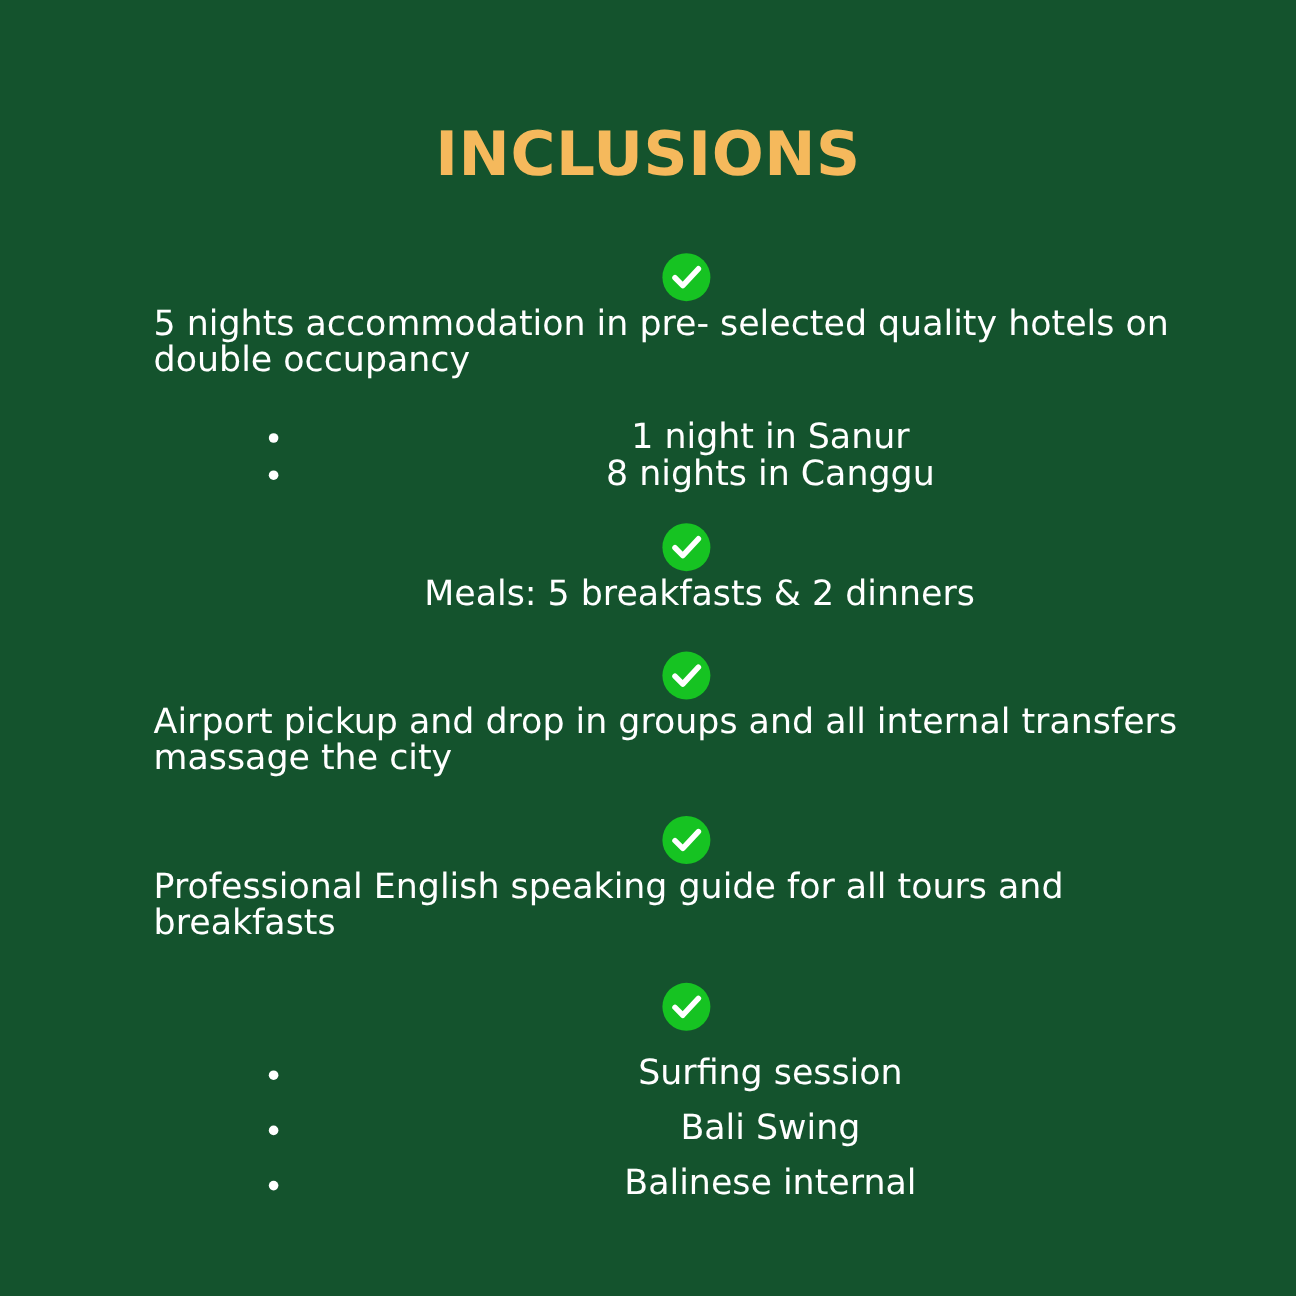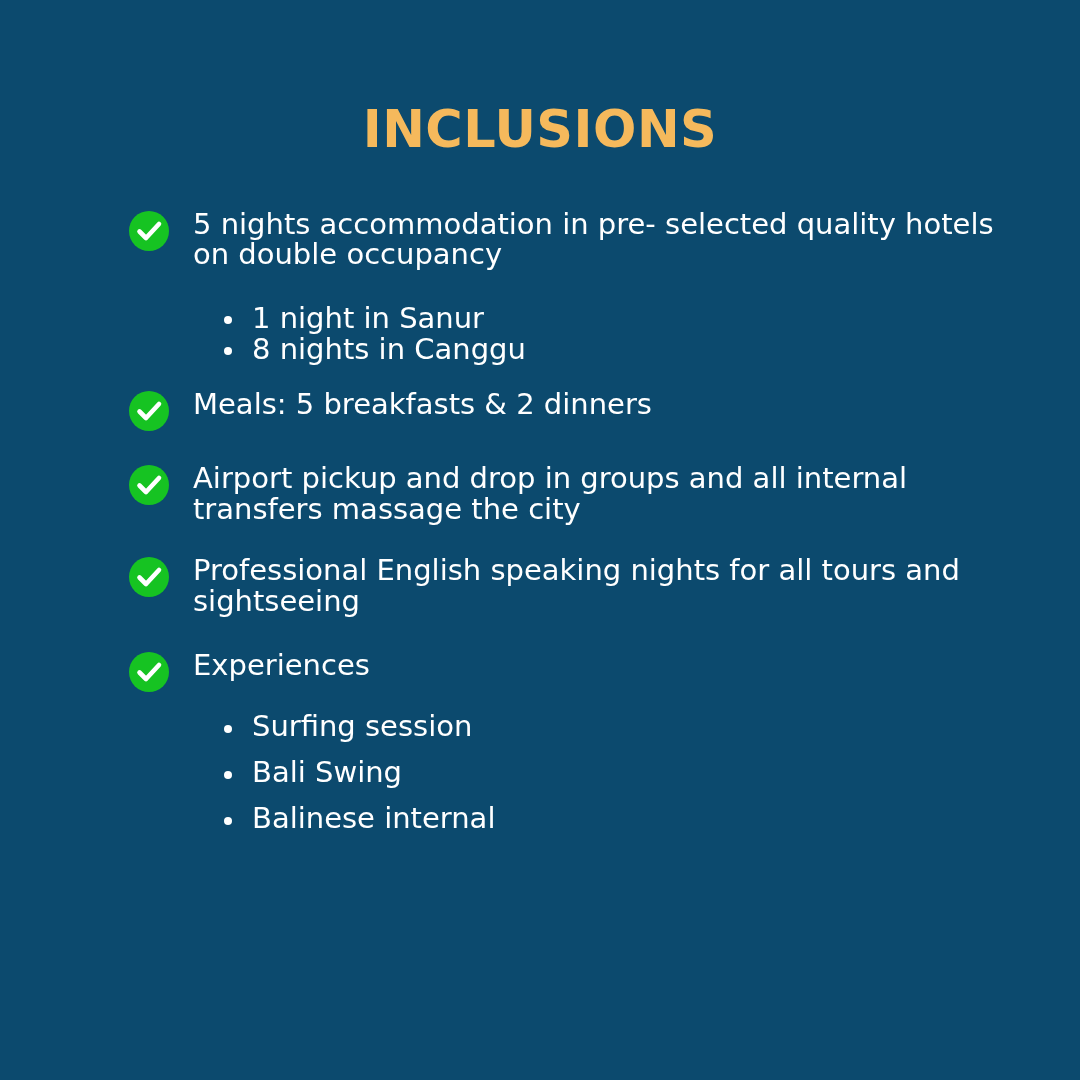--- a/index.html
+++ b/index.html
@@ -11,21 +11,21 @@
     height: 1080px;
     background: #000000;
     font-family: "DejaVu Sans", "Liberation Sans", sans-serif;
     overflow: hidden;
   }
 
   .slide {
     position: relative;
     width: 1080px;
     height: 1080px;
-    background: #0c4a6e;
+    background: #14532d;
     box-sizing: border-box;
   }
 
   
   .title {
     position: absolute;
     top: 104px;
     left: 0;
     width: 1080px;
     text-align: center;
@@ -39,21 +39,22 @@
   
   .list {
     position: absolute;
     top: 207px;
     left: 128px;
     width: 910px;
   }
 
   .item {
     display: flex;
-    align-items: flex-start;
+    align-items: center;
+    flex-direction: column;
   }
 
   .check-icon {
     flex: 0 0 auto;
     width: 42px;
     height: 42px;
     margin-top: 3px;
     margin-right: 23px;
   }
   .check-icon svg {
@@ -69,20 +70,21 @@
     color: #FFFFFF;
     font-weight: 400;
     padding-top: 2px;
   }
 
   
   .sublist {
     list-style: none;
     margin: 6px;
     padding: 0;
+    text-align: center;
   }
   .sublist.tight {
     margin-top: 33px;
     margin-left: 96px;
     margin-bottom: 23px;
   }
   .sublist.loose {
     margin-top: 19px;
     margin-left: 96px;
     margin-bottom: 0;
@@ -163,33 +165,32 @@
 
     <div class="gap-c"></div>
 
     <div class="item">
       <span class="check-icon">
         <svg viewBox="0 0 42 42" xmlns="http://www.w3.org/2000/svg">
           <circle cx="21" cy="21" r="20" fill="#16C322"></circle>
           <path d="M11.5 21.5 L18 28 L31 14" fill="none" stroke="#FFFFFF" stroke-width="4.6" stroke-linecap="round" stroke-linejoin="round"></path>
         </svg>
       </span>
-      <span class="item-text">Professional English speaking nights for all tours and sightseeing</span>
+      <span class="item-text">Professional English speaking guide for all tours and breakfasts</span>
     </div>
 
     <div class="gap-d"></div>
 
     <div class="item">
       <span class="check-icon">
         <svg viewBox="0 0 42 42" xmlns="http://www.w3.org/2000/svg">
           <circle cx="21" cy="21" r="20" fill="#16C322"></circle>
           <path d="M11.5 21.5 L18 28 L31 14" fill="none" stroke="#FFFFFF" stroke-width="4.6" stroke-linecap="round" stroke-linejoin="round"></path>
         </svg>
       </span>
-      <span class="item-text">Experiences</span>
     </div>
 
     <ul class="sublist loose">
       <li>Surfing session</li>
       <li>Bali Swing</li>
       <li>Balinese internal</li>
     </ul>
 
   </div>
 </div>

